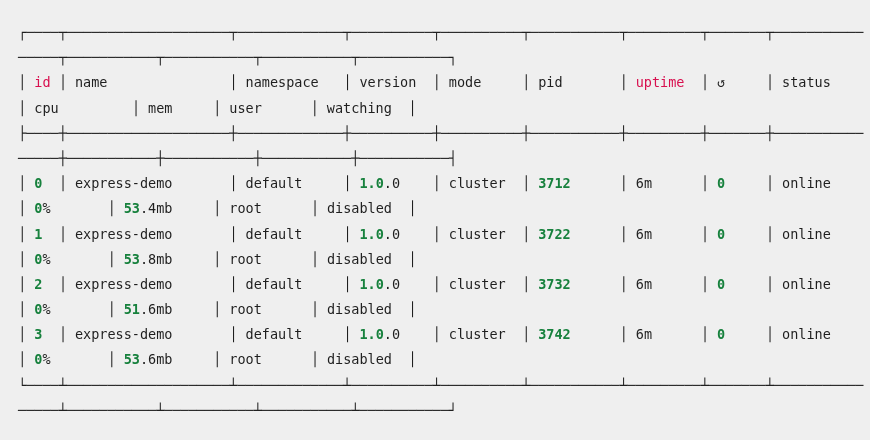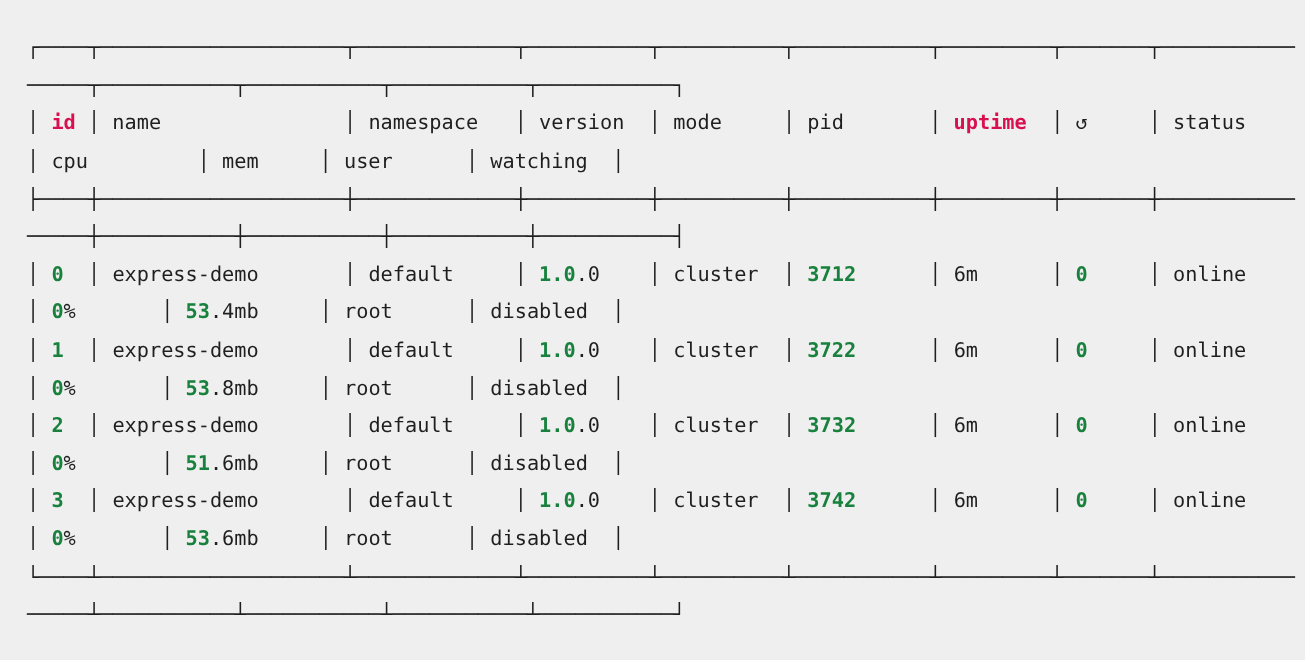--- a/index.html
+++ b/index.html
@@ -5,21 +5,21 @@
   html,body{margin:0;padding:0;}
   body{background:#efefef;}
   .screen{position:relative;width:870px;height:440px;background:#efefef;overflow:hidden;}
   .term{
     position:absolute;left:18px;top:20px;
     font-family:"DejaVu Sans Mono","DejaVu Sans",monospace;
     font-size:13.5px;line-height:25.2px;
     color:#1f1f1f;white-space:pre;
   }
   .term .line{height:25.2px;}
-  .term .red{color:#d8104f;font-weight:bold;}
+  .term .red{color:#d8104f;font-weight:normal;}
   .term .green{color:#17813d;font-weight:bold;}
 </style>
 </head>
 <body>
 
 <div class="screen">
   <div class="term"><div class="line"><span>┌────┬────────────────────┬─────────────┬──────────┬──────────┬───────────┬─────────┬───────┬───────────</span></div><div class="line"><span>─────┬───────────┬───────────┬───────────┬───────────┐</span></div><div class="line"><span>│ </span><span class="red">id</span><span> │ name               │ namespace   │ version  │ mode     │ pid       │ </span><span class="red">uptime</span><span>  │ ↺     │ status</span></div><div class="line"><span>│ cpu         │ mem     │ user      │ watching  │</span></div><div class="line"><span>├────┼────────────────────┼─────────────┼──────────┼──────────┼───────────┼─────────┼───────┼───────────</span></div><div class="line"><span>─────┼───────────┼───────────┼───────────┼───────────┤</span></div><div class="line"><span>│ </span><span class="green">0</span><span>  │ express-demo       │ default     │ </span><span class="green">1.0</span><span>.0    │ cluster  │ </span><span class="green">3712</span><span>      │ 6m      │ </span><span class="green">0</span><span>     │ online</span></div><div class="line"><span>│ </span><span class="green">0</span><span>%       │ </span><span class="green">53</span><span>.4mb     │ root      │ disabled  │</span></div><div class="line"><span>│ </span><span class="green">1</span><span>  │ express-demo       │ default     │ </span><span class="green">1.0</span><span>.0    │ cluster  │ </span><span class="green">3722</span><span>      │ 6m      │ </span><span class="green">0</span><span>     │ online</span></div><div class="line"><span>│ </span><span class="green">0</span><span>%       │ </span><span class="green">53</span><span>.8mb     │ root      │ disabled  │</span></div><div class="line"><span>│ </span><span class="green">2</span><span>  │ express-demo       │ default     │ </span><span class="green">1.0</span><span>.0    │ cluster  │ </span><span class="green">3732</span><span>      │ 6m      │ </span><span class="green">0</span><span>     │ online</span></div><div class="line"><span>│ </span><span class="green">0</span><span>%       │ </span><span class="green">51</span><span>.6mb     │ root      │ disabled  │</span></div><div class="line"><span>│ </span><span class="green">3</span><span>  │ express-demo       │ default     │ </span><span class="green">1.0</span><span>.0    │ cluster  │ </span><span class="green">3742</span><span>      │ 6m      │ </span><span class="green">0</span><span>     │ online</span></div><div class="line"><span>│ </span><span class="green">0</span><span>%       │ </span><span class="green">53</span><span>.6mb     │ root      │ disabled  │</span></div><div class="line"><span>└────┴────────────────────┴─────────────┴──────────┴──────────┴───────────┴─────────┴───────┴───────────</span></div><div class="line"><span>─────┴───────────┴───────────┴───────────┴───────────┘</span></div></div>
 </div>
 
 </body></html>

